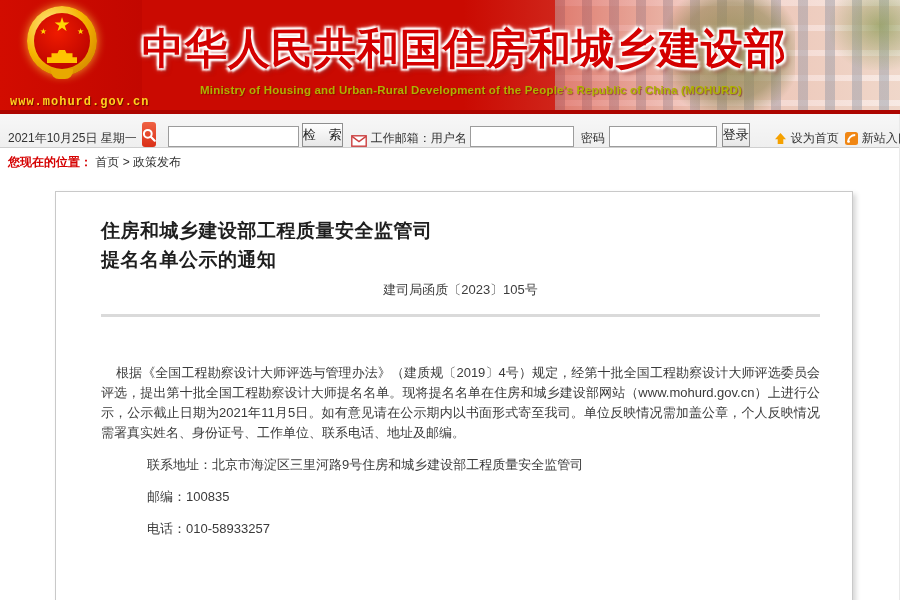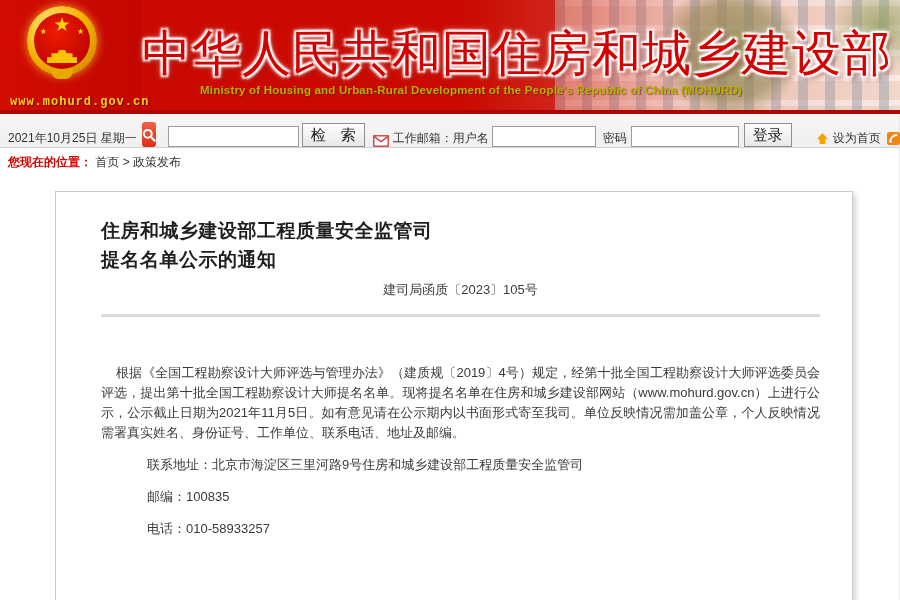--- a/index.html
+++ b/index.html
@@ -34,41 +34,41 @@
   .emblem .stars-small::before { content:"★ ★"; position:absolute; top:22px; left:50%; transform:translateX(-50%);
             color:#ffd704; font-size:8px; letter-spacing:14px; text-indent:14px; line-height:1; z-index:2; white-space:nowrap; }
   .emblem .gate { position:absolute; bottom:13px; left:50%; transform:translateX(-50%);
             width:30px; height:13px; background:#ffc400; z-index:2;
             clip-path:polygon(0 100%, 100% 100%, 100% 55%, 85% 55%, 85% 25%, 65% 25%, 60% 0, 40% 0, 35% 25%, 15% 25%, 15% 55%, 0 55%); }
   .emblem .gear { position:absolute; bottom:-3px; left:50%; transform:translateX(-50%);
             width:22px; height:10px; background:#e8a800; border-radius:0 0 8px 8px; }
   .site-url { position:absolute; left:10px; top:95px; font-family:"Liberation Mono", monospace;
             font-weight:bold; font-size:12px; letter-spacing:1px; color:#ffd21e;
             text-shadow:1px 1px 1px rgba(60,0,0,.6); }
-  .hdr-title { position:absolute; left:142px; top:21px; font-size:49px; font-weight:normal;
+  .hdr-title { position:absolute; left:142px; top:21px; font-size:42px; font-weight:bold;
             letter-spacing:1px; color:#d40000; white-space:nowrap;
             text-shadow:2px 2px 2px rgba(255,255,255,.95), -2px -2px 2px rgba(255,255,255,.95),
                         2px -2px 2px rgba(255,255,255,.95), -2px 2px 2px rgba(255,255,255,.95),
                         0 0 7px rgba(255,255,255,.9), 4px 4px 4px rgba(120,0,0,.45); }
   .hdr-sub { position:absolute; left:200px; top:84px; font-size:11.5px; font-weight:bold;
             color:#adb300; letter-spacing:.2px; text-shadow:1px 1px 1px rgba(110,0,0,.5); white-space:nowrap;text-align:center; }
 
   
   .toolbar { height:34px; background:linear-gradient(#f7f7f7,#efefef); border-bottom:1px solid #cfcfcf;
              display:flex; align-items:flex-end; padding:0 8px; font-size:12px; color:#333; }
   .tb-date { white-space:nowrap; margin-right:5px; }
   .tb-mag { width:24px; height:25px; border:none; border-radius:3px; cursor:pointer;
             background:linear-gradient(#ef6243,#da2f17); display:flex; align-items:center; justify-content:center; }
   .vdiv { width:1px; height:24px; background:#c9c9c9; margin:0 6px; }
   .tb-input { height:21px; border:1px solid #9c9c9c; background:#fff; padding:0 3px; font-size:12px; }
   .tb-input.search { width:131px; }
   .tb-input.user { width:104px; margin-left:3px; }
   .tb-input.pass { width:108px; margin-left:4px; }
   .tb-btn { height:24px; border:1px solid #8f8f8f; background:linear-gradient(#fefefe,#e7e7e7);
-            font-size:15px; color:#222; padding:0 8px; margin-left:3px; cursor:pointer; white-space:pre; }
+            font-size:13px; color:#222; padding:0 0; margin-left:3px; cursor:pointer; white-space:pre; }
   .tb-btn.login { margin-left:5px; }
   .mail-icon { margin-left:8px; margin-right:4px; display:inline-flex; }
   .tb-label { white-space:nowrap; }
   .tb-label.pw { margin-left:7px; }
   .tb-links { display:flex; align-items:center; margin-left:2px; white-space:nowrap; }
   .tb-links a { color:#333; text-decoration:none; cursor:pointer; }
   .ico { display:inline-flex; margin:0 4px 0 6px; }
 
   
   .breadcrumb { padding:6px 8px 6px; font-size:12px; }

